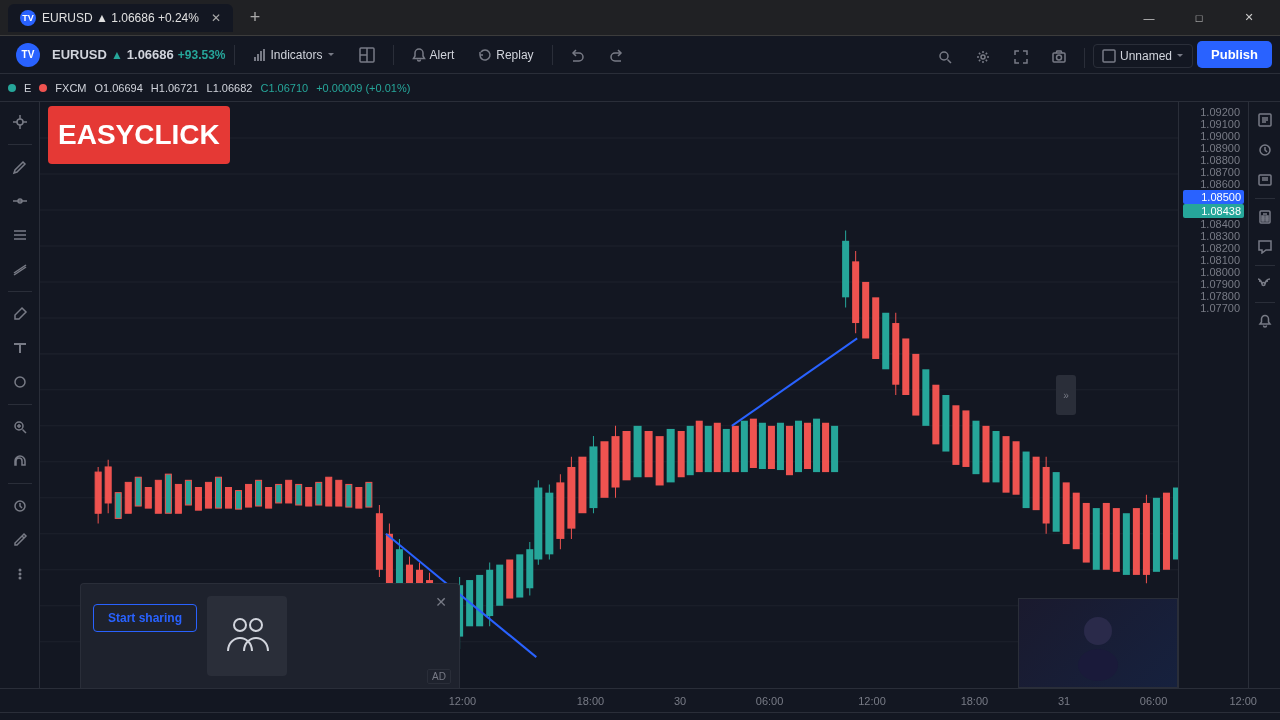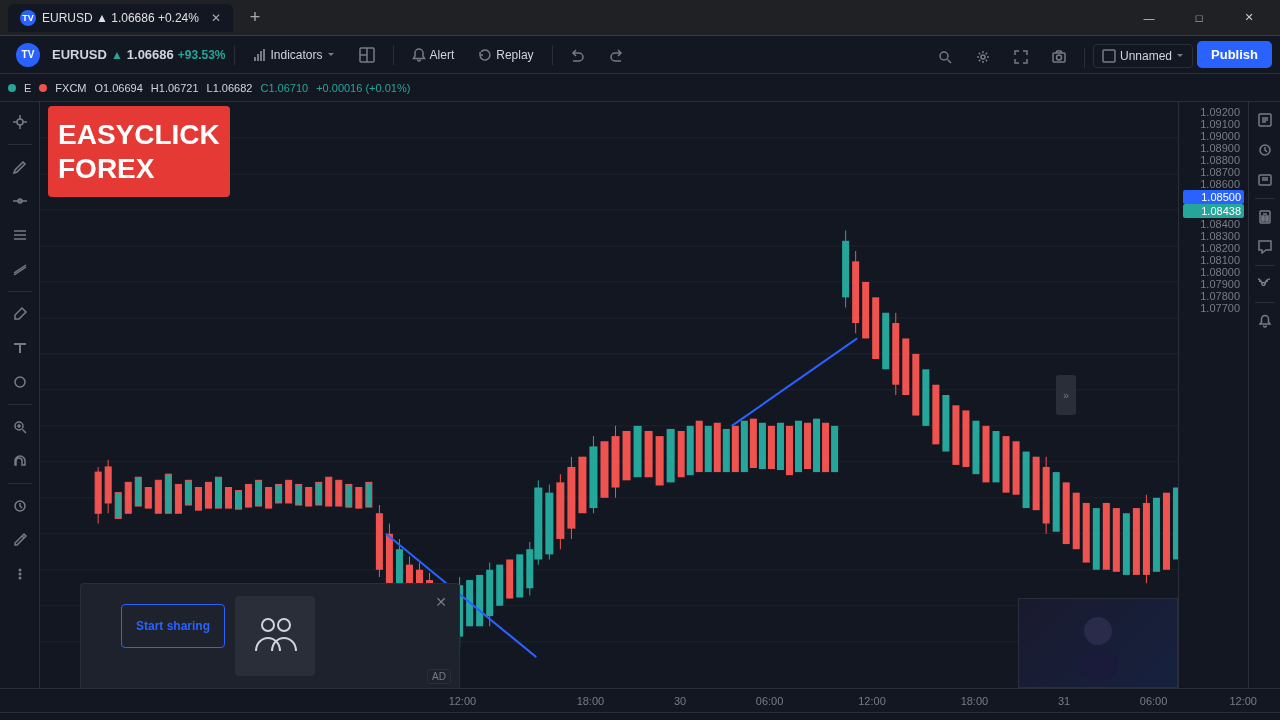--- a/index.html
+++ b/index.html
@@ -271,29 +271,28 @@
       width: 80px; height: 80px;
       background: #2a2e39;
       border-radius: 4px;
       display: flex; align-items: center; justify-content: center;
       flex-shrink: 0;
     }
     .ad-image svg { color: #d1d4dc; }
     .ad-share-btn {
       display: inline-block;
       margin-top: 8px;
-      padding: 14px 14px;
+      padding: 6px 14px;
       background: transparent;
       border: 1px solid #2962ff;
       color: #2962ff;
       border-radius: 4px;
       font-size: 12px;
       cursor: pointer;
       font-weight: 600;
-      margin-left: 28px;
     }
     .ad-label {
       position: absolute;
       bottom: 4px;
       right: 8px;
       font-size: 10px;
       color: #787b86;
       background: #1e222d;
       border: 1px solid #2a2e39;
       padding: 1px 4px;
@@ -455,21 +454,21 @@
 
 <div class="symbol-bar">
   <div class="symbol-dot"></div>
   <span>E</span>
   <div class="symbol-red-dot"></div>
   <span>FXCM</span>
   <span class="price-label">O1.06694</span>
   <span class="price-label">H1.06721</span>
   <span class="price-label">L1.06682</span>
   <span class="price-green">C1.06710</span>
-  <span class="price-change">+0.00016 (+0.01%)</span>
+  <span class="price-change">+0.00009 (+0.01%)</span>
 </div>
 
 <div class="main-layout">
 
   <div class="left-toolbar">
     <div class="lt-btn">
       <svg width="16" height="16" viewBox="0 0 16 16" fill="none" stroke="currentColor" stroke-width="1.5">
           <circle cx="8" cy="8" r="3"></circle>
           <line x1="8" y1="1" x2="8" y2="5"></line>
           <line x1="8" y1="11" x2="8" y2="15"></line>
@@ -551,21 +550,20 @@
         </svg>
     </div>
   </div>
 
   <div class="chart-area">
 
     
     <div class="watermark">
       <div class="watermark-logo">
         <span>EASYCLICK</span>
-        <span>FOREX</span>
       </div>
     </div>
 
     
     <svg class="chart-canvas" viewBox="0 0 1135 570" preserveAspectRatio="none">
 
       <g stroke="#1e222d" stroke-width="1">
         <line x1="0" y1="35" x2="1135" y2="35"></line>
         <line x1="0" y1="70" x2="1135" y2="70"></line>
         <line x1="0" y1="105" x2="1135" y2="105"></line>

